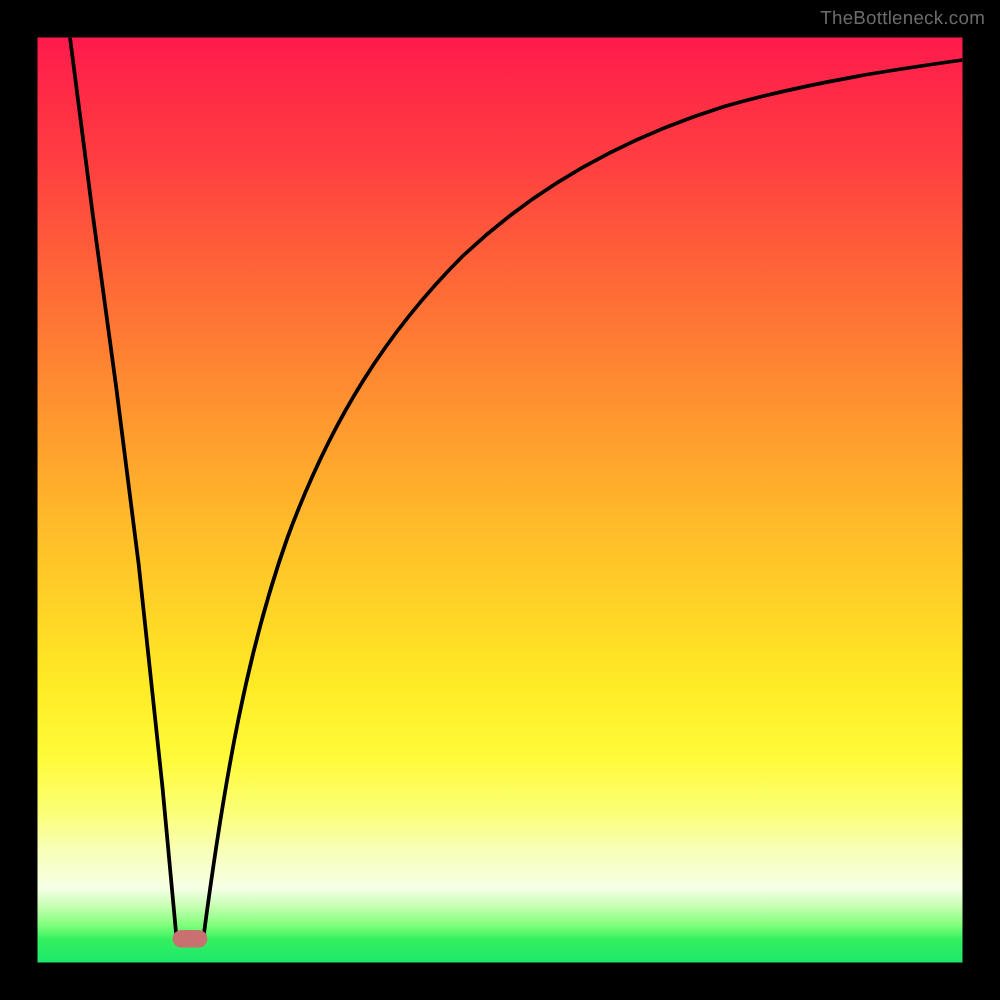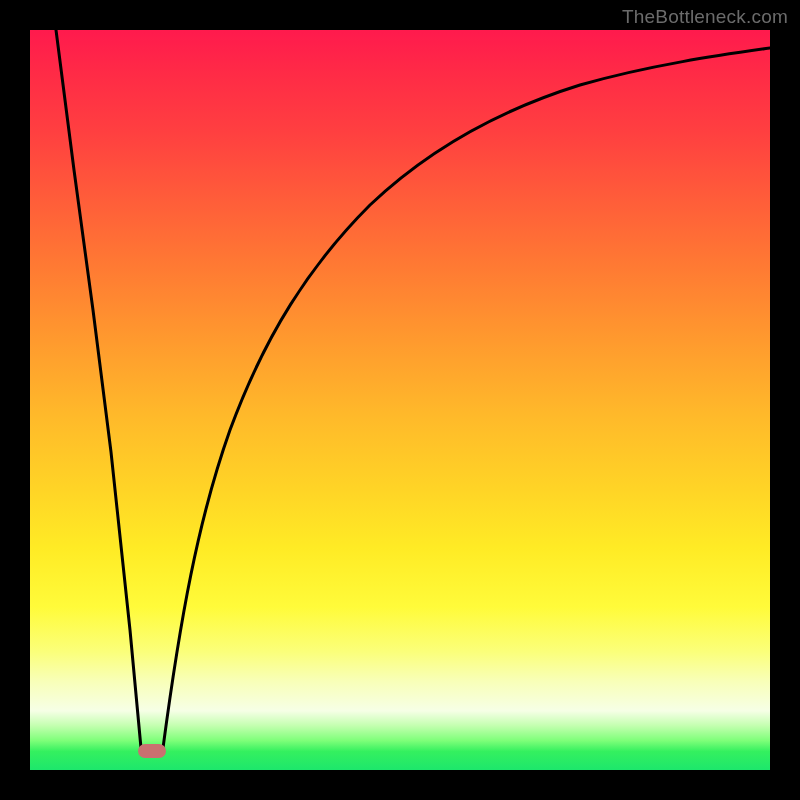--- a/index.html
+++ b/index.html
@@ -59,21 +59,21 @@
     height: 14px;
     background: #c97070;
     border-radius: 8px;
     transform: translate(-50%, -50%);
   }
   .watermark {
     position: absolute;
     top: 6px;
     right: 12px;
     color: #6b6b6b;
-    font-size: 19px;
+    font-size: 15px;
     letter-spacing: 0.2px;
     font-weight: 500;
     user-select: none;
   }
 </style>
 </head>
 <body>
 
 <div class="frame">
 

